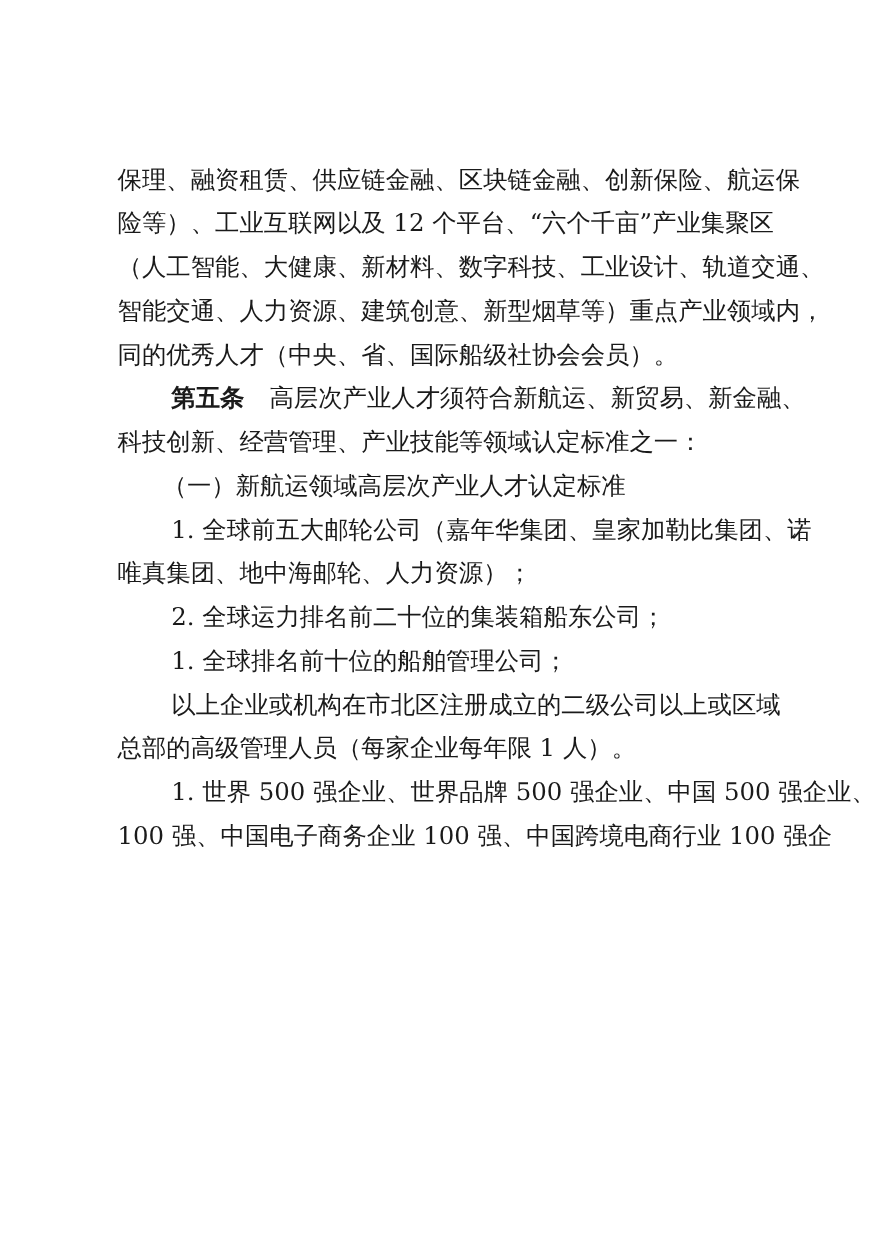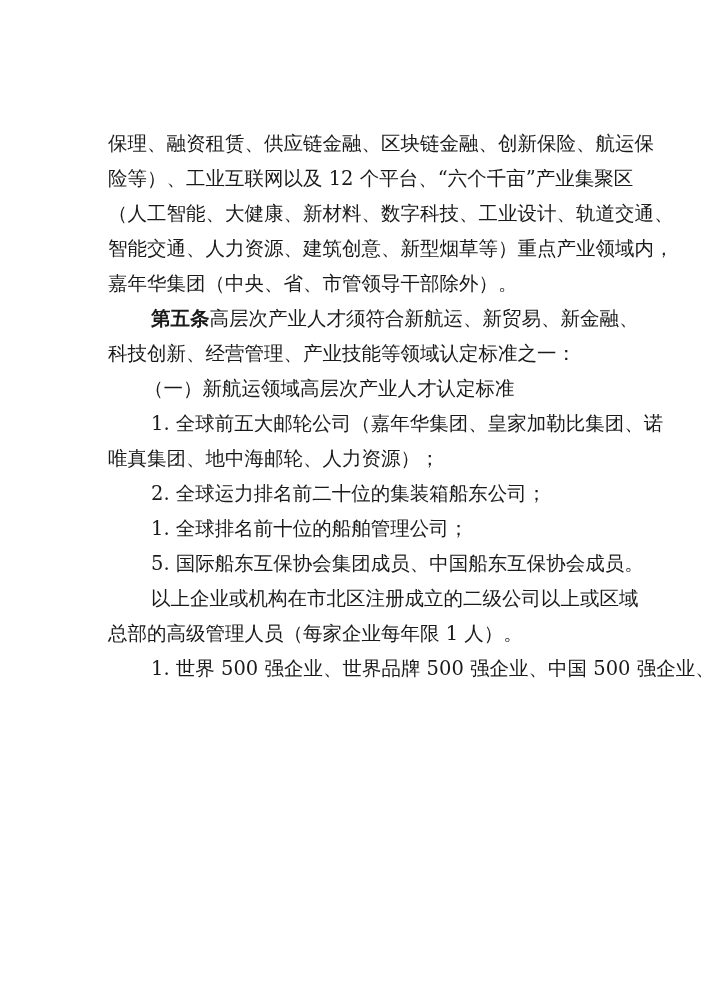--- a/index.html
+++ b/index.html
@@ -10,21 +10,21 @@
   body {
     width: 706px;
     height: 1000px;
     position: relative;
     overflow: hidden;
     font-family: "DejaVu Serif", "Liberation Serif", serif;
     color: #1a1a1a;
   }
   .page {
     position: absolute;
-    left: 108px;
+    left: 94px;
     top: 126px;
     width: 523px;
   }
   .line {
     height: 35px;
     line-height: 35px;
     font-size: 19.5px;
     white-space: nowrap;
     overflow: visible;
     text-align: justify;
@@ -36,42 +36,43 @@
   }
   .indent {
     padding-left: 43px;
   }
   .indent-sub {
     padding-left: 36px;
   }
   .article-label {
     font-family: "DejaVu Sans", "Liberation Sans", sans-serif;
     font-weight: bold;
+    margin-right: 20px;
   }
 </style>
 </head>
 <body>
 
 <div class="page">
 
   <div class="line">保理、融资租赁、供应链金融、区块链金融、创新保险、航运保</div>
   <div class="line">险等）、工业互联网以及 12 个平台、“六个千亩”产业集聚区</div>
   <div class="line">（人工智能、大健康、新材料、数字科技、工业设计、轨道交通、</div>
   <div class="line">智能交通、人力资源、建筑创意、新型烟草等）重点产业领域内，</div>
-  <div class="line last">嘉年华集团（中央、省、市管领导干部除外）。</div>
+  <div class="line last">同的优秀人才（中央、省、国际船级社协会会员）。</div>
 
   <div class="line indent">
     <span class="article-label">第五条</span><span>高层次产业人才须符合新航运、新贸易、新金融、</span>
   </div>
   <div class="line last">科技创新、经营管理、产业技能等领域认定标准之一：</div>
 
   <div class="line last indent-sub">（一）新航运领域高层次产业人才认定标准</div>
   <div class="line indent">1. 全球前五大邮轮公司（嘉年华集团、皇家加勒比集团、诺</div>
   <div class="line last">唯真集团、地中海邮轮、人力资源）；</div>
   <div class="line last indent">2. 全球运力排名前二十位的集装箱船东公司；</div>
   <div class="line last indent">1. 全球排名前十位的船舶管理公司；</div>
-  <div class="line last indent">5. 国际船东互保协会集团成员、中国船东互保协会成员。</div>
   <div class="line indent">以上企业或机构在市北区注册成立的二级公司以上或区域</div>
   <div class="line last">总部的高级管理人员（每家企业每年限 1 人）。</div>
 
   <div class="line indent">1. 世界 500 强企业、世界品牌 500 强企业、中国 500 强企业、</div>
+  <div class="line">100 强、中国电子商务企业 100 强、中国跨境电商行业 100 强企</div>
 
 </div>
 
 </body></html>

